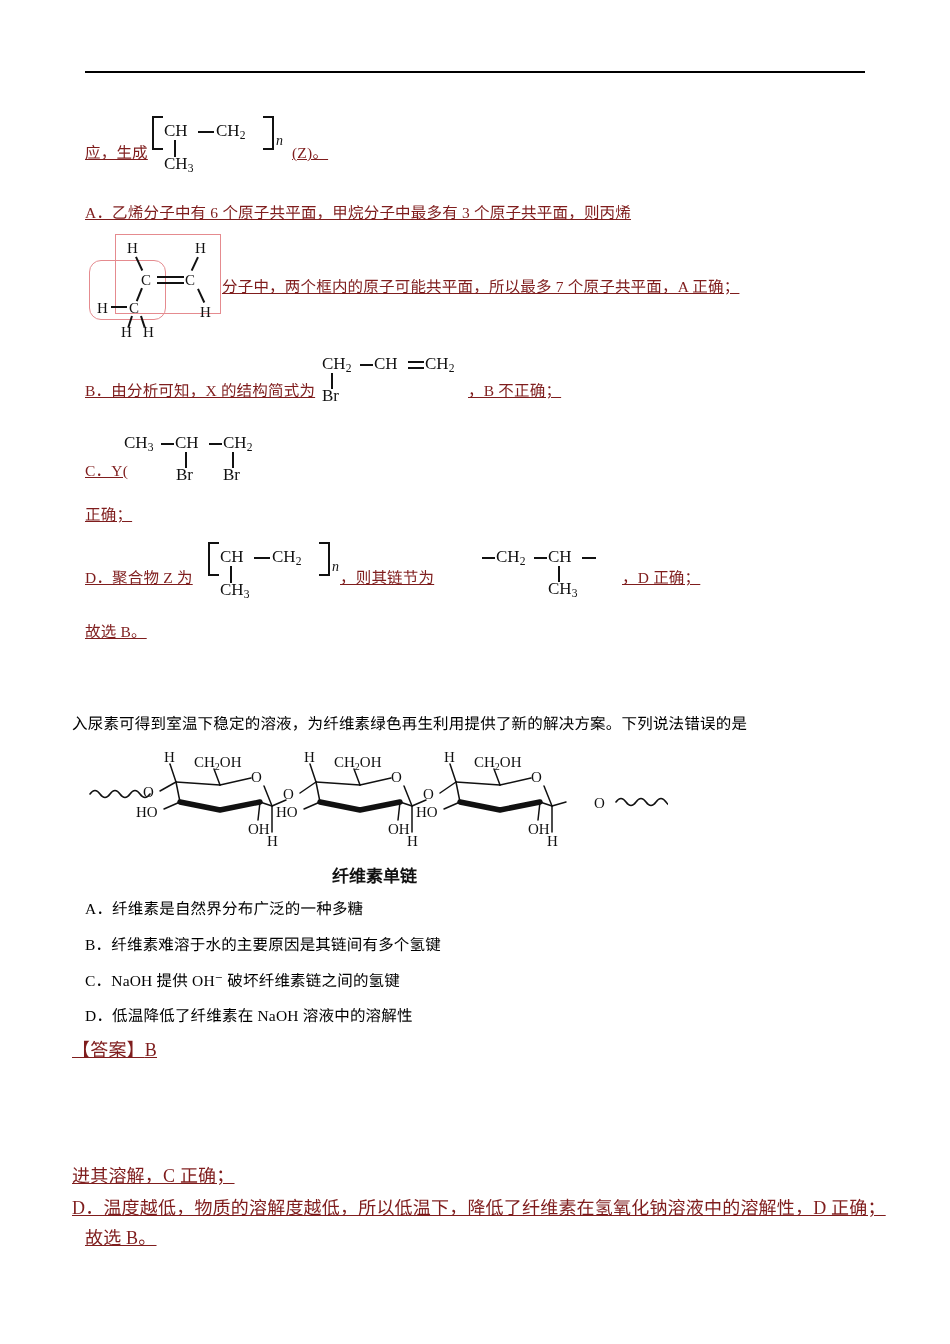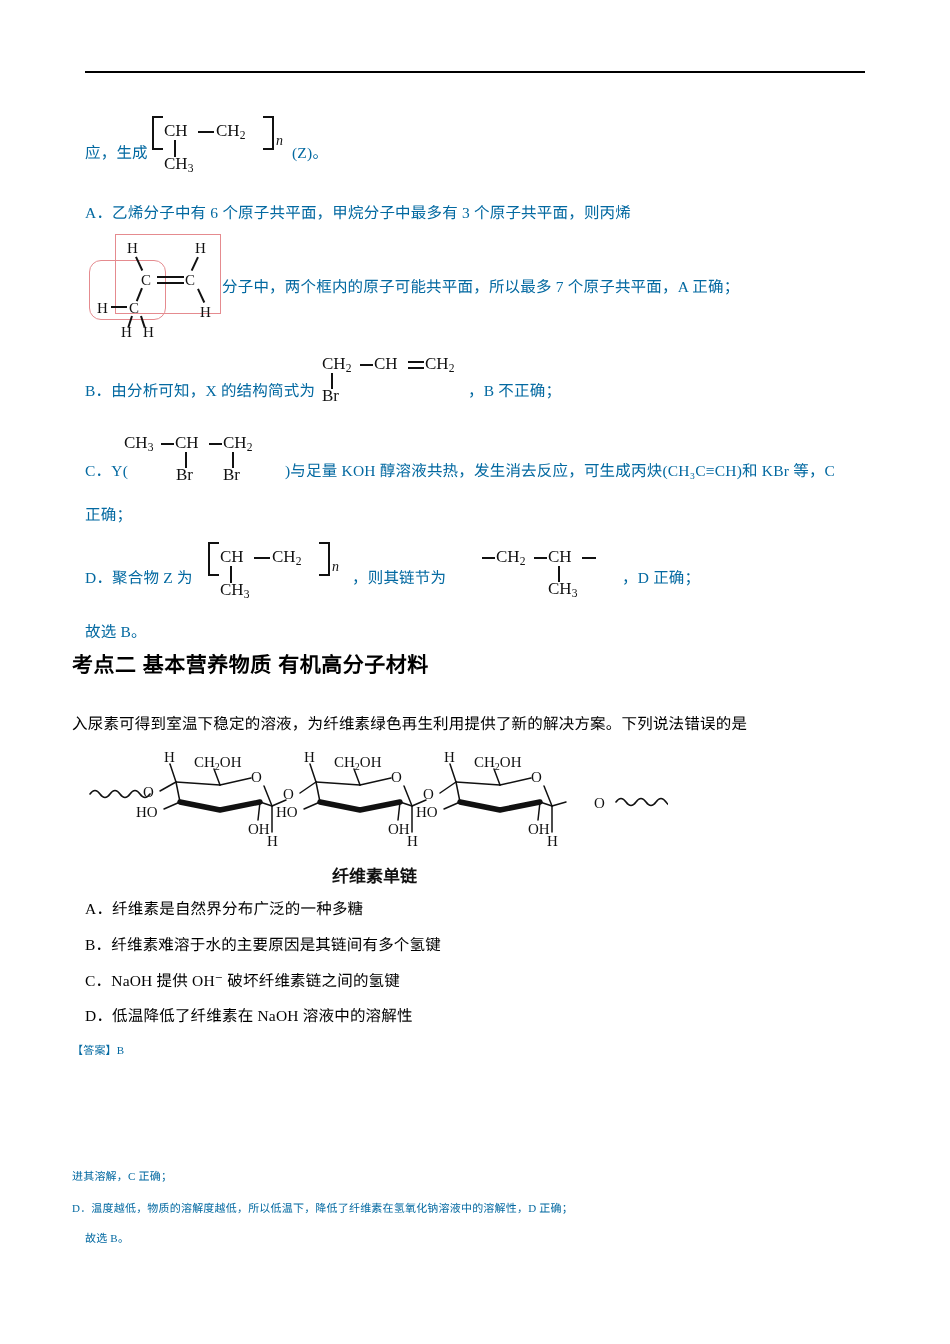--- a/index.html
+++ b/index.html
@@ -22,23 +22,23 @@
   .red{color:#e0202a;}
 
   
   .line{
     position:absolute;
     font-size:15.5px;
     line-height:20px;
     white-space:nowrap;
     letter-spacing:.2px;
   }
-  .line.red{color:#0369a1;}
-
-  .sm{font-size:11px;}
+  .line.red{color:#7f1d1d;text-decoration:underline;}
+
+  .sm{font-size:18px;}
 
   sub{font-size:.68em;vertical-align:-.28em;}
 
   
   .sf{position:absolute;color:#111;font-family:"Liberation Serif","DejaVu Serif",serif;}
   .atom{position:absolute;font-size:17px;line-height:17px;color:#111;white-space:nowrap;}
   .atom.small{font-size:15px;}
   .bond{position:absolute;background:#111;}
   .hbond{height:1.6px;}
   .vbond{width:1.6px;}
@@ -152,53 +152,51 @@
     <div class="atom" style="left:0px;top:0px;">CH<sub>3</sub></div>
     <div class="bond hbond" style="left:37px;top:9px;width:13px;"></div>
     <div class="atom" style="left:51px;top:0px;">CH</div>
     <div class="bond hbond" style="left:85px;top:9px;width:13px;"></div>
     <div class="atom" style="left:99px;top:0px;">CH<sub>2</sub></div>
     <div class="bond vbond" style="left:61px;top:18px;height:16px;"></div>
     <div class="bond vbond" style="left:108px;top:18px;height:16px;"></div>
     <div class="atom" style="left:52px;top:32px;">Br</div>
     <div class="atom" style="left:99px;top:32px;">Br</div>
   </div>
-  <div class="line red" style="left:285px;top:461px;">)与足量 KOH 醇溶液共热，发生消去反应，可生成丙炔(CH₃C≡CH)和 KBr 等，C</div>
   <div class="line red" style="left:85px;top:505px;">正确；</div>
 
   <div class="line red" style="left:85px;top:568px;">D．聚合物 Z 为</div>
 
   <div class="sf" style="left:208px;top:537px;width:135px;height:70px;">
     <div class="brk left" style="left:0px;top:5px;height:30px;"></div>
     <div class="brk right" style="left:111px;top:5px;height:30px;"></div>
     <div class="atom" style="left:12px;top:11px;">CH</div>
     <div class="bond hbond" style="left:46px;top:20px;width:16px;"></div>
     <div class="atom" style="left:64px;top:11px;">CH<sub>2</sub></div>
     <div class="atom" style="left:124px;top:21px;font-size:14px;font-style:italic;">n</div>
     <div class="bond vbond" style="left:22px;top:29px;height:17px;"></div>
     <div class="atom" style="left:12px;top:44px;">CH<sub>3</sub></div>
   </div>
 
-  <div class="line red" style="left:352px;top:568px;">，则其链节为</div>
+  <div class="line red" style="left:340px;top:568px;">，则其链节为</div>
 
   <div class="sf" style="left:482px;top:542px;width:130px;height:62px;">
     <div class="bond hbond" style="left:0px;top:15px;width:13px;"></div>
     <div class="atom" style="left:14px;top:6px;">CH<sub>2</sub></div>
     <div class="bond hbond" style="left:52px;top:15px;width:13px;"></div>
     <div class="atom" style="left:66px;top:6px;">CH</div>
     <div class="bond hbond" style="left:100px;top:15px;width:14px;"></div>
     <div class="bond vbond" style="left:76px;top:24px;height:16px;"></div>
     <div class="atom" style="left:66px;top:38px;">CH<sub>3</sub></div>
   </div>
 
   <div class="line red" style="left:622px;top:568px;">，D 正确；</div>
 
   <div class="line red" style="left:85px;top:622px;">故选 B。</div>
 
-  <div class="sec-head" style="left:72px;top:648px;">考点二  基本营养物质   有机高分子材料</div>
 
   <div class="line" style="left:72px;top:714px;">入尿素可得到室温下稳定的溶液，为纤维素绿色再生利用提供了新的解决方案。下列说法错误的是</div>
 
   <div class="cellulose">
     <svg width="580" height="130" viewBox="0 0 580 130">
       <g stroke="#111" fill="none" stroke-linecap="round">
 
         <path d="M2,58 q5,-7 10,0 q5,7 10,0 q5,-7 10,0 q5,7 10,0 q5,-7 10,0 q5,7 10,0" stroke-width="1.6"></path>
 
         <path d="M528,66 q5,-7 10,0 q5,7 10,0 q5,-7 10,0 q5,7 10,0 q5,-7 10,0 q5,7 10,0" stroke-width="1.6"></path>

